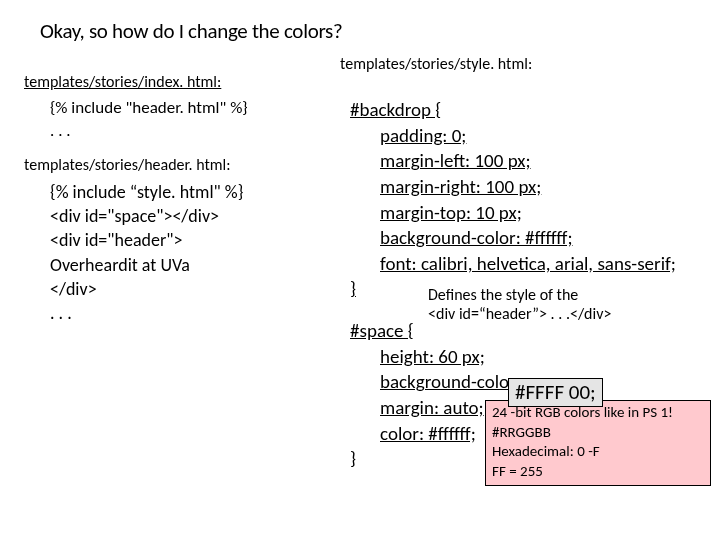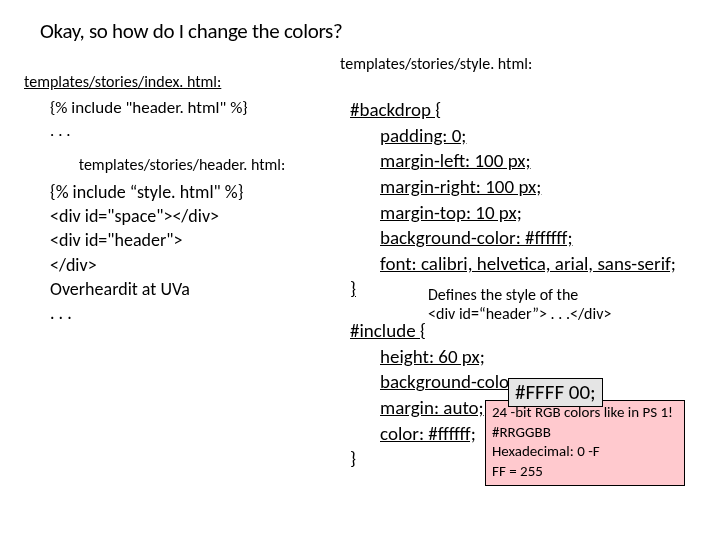--- a/index.html
+++ b/index.html
@@ -72,21 +72,21 @@
   }
   .callout-box {
     position: absolute;
     left: 485px;
     top: 400px;
     background: #FFC9CE;
     border: 1px solid #000;
     font-size: 15px;
     padding: 2px 6px 4px 6px;
     line-height: 1.3;
-    width: 200px;
+    width: 226px;
     z-index: 2;
   }
   .r-file-label {
     font-size: 16px;
     margin-bottom: 24px;
   }
 </style>
 </head>
 <body>
 
@@ -94,44 +94,44 @@
 
 <div class="columns">
 
   <div class="col-left">
     <div class="file-label" style="margin-top:18px;text-decoration:underline;">templates/stories/index. html:</div>
     <div class="code-block">
       <div>{% include "header. html" %}</div>
       <div>. . .</div>
     </div>
 
-    <div class="file-label" style="margin-top:10px;text-align:center;">templates/stories/header. html:</div>
+    <div class="file-label" style="margin-top:10px;">templates/stories/header. html:</div>
     <div class="code-block" style="font-size:18px;">
       <div>{% include “style. html" %}</div>
       <div>&lt;div id="space"&gt;&lt;/div&gt;</div>
       <div>&lt;div id="header"&gt;</div>
+      <div>Overheardit at UVa</div>
       <div>&lt;/div&gt;</div>
-      <div>Overheardit at UVa</div>
       <div>. . .</div>
     </div>
   </div>
 
   <div class="col-right">
     <div class="r-file-label">templates/stories/style. html:</div>
     <div class="css-block">
       <div>#backdrop {</div>
       <div class="css-indent">padding: 0;</div>
       <div class="css-indent">margin-left: 100 px;</div>
       <div class="css-indent">margin-right: 100 px;</div>
       <div class="css-indent">margin-top: 10 px;</div>
       <div class="css-indent">background-color: #ffffff;</div>
       <div class="css-indent">font: calibri, helvetica, arial, sans-serif;</div>
       <div>}</div>
       <div style="height:16px;"></div>
-      <div>#include {</div>
+      <div>#space {</div>
       <div class="css-indent">height: 60 px;</div>
       <div class="css-indent">background-color:</div>
       <div class="css-indent">margin: auto;</div>
       <div class="css-indent">color: #ffffff;</div>
       <div>}</div>
     </div>
   </div>
 
 </div>
 

